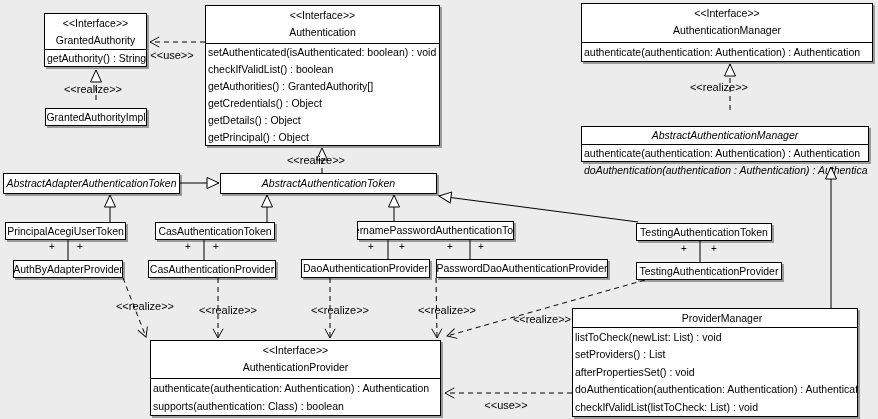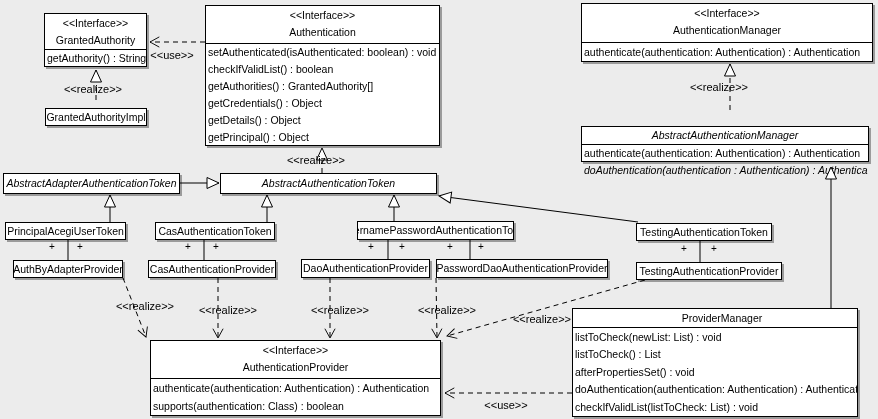--- a/index.html
+++ b/index.html
@@ -110,21 +110,21 @@
     <div class="ttl cname">AuthenticationProvider</div>
     <div class="sep" style="margin-top:2px;"></div>
     <div class="m m18">authenticate(authentication: Authentication) : Authentication</div>
     <div class="m m18">supports(authentication: Class) : boolean</div>
   </div>
 
   <div class="box" style="left:572px;top:308px;width:286px;height:109px;">
     <div class="ttl cname" style="padding-top:4px;height:14px;padding-left:14px;">ProviderManager</div>
     <div class="sep"></div>
     <div class="m m175">listToCheck(newList: List) : void</div>
-    <div class="m m175">listToCheck() : List</div>
+    <div class="m m175">setProviders() : List</div>
     <div class="m m175">afterPropertiesSet() : void</div>
     <div class="m m175">doAuthentication(authentication: Authentication) : Authentication</div>
     <div class="m m175">checkIfValidList(listToCheck: List) : void</div>
   </div>
 
   <svg class="overlay" width="878" height="419" viewBox="0 0 878 419">
     <defs>
       <marker id="tri" viewBox="0 0 14 14" refX="13" refY="7" markerWidth="14" markerHeight="14" orient="auto">
         <path d="M1,1.5 L13,7 L1,12.5 Z" fill="#ffffff" stroke="#000000" stroke-width="1"></path>
       </marker>

